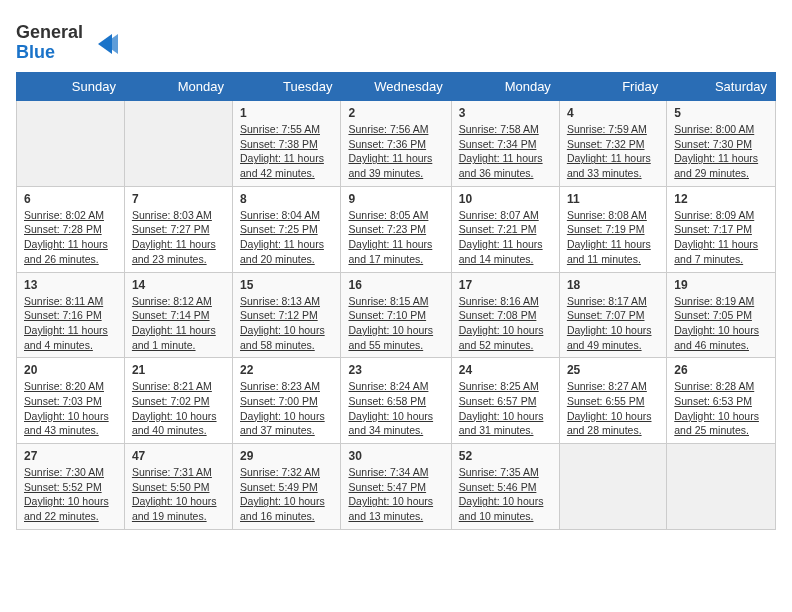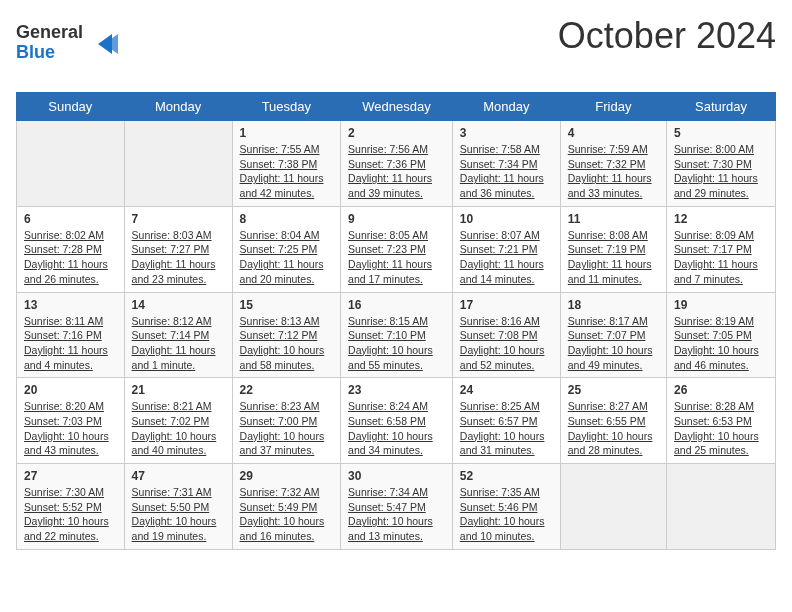--- a/index.html
+++ b/index.html
@@ -11,21 +11,21 @@
       padding: 0;
     }
     .container {
       width: 792px;
       padding: 16px 16px 16px 16px;
     }
     .header {
       display: flex;
       justify-content: space-between;
       align-items: flex-start;
-      margin-bottom: 24px;
+      margin-bottom: 4px;
     }
     .logo {
       display: flex;
       align-items: center;
       gap: 0px;
     }
     .title-block {
       text-align: right;
     }
     .month-title {
@@ -39,22 +39,22 @@
       color: #555;
       text-align: right;
     }
     table {
       width: 100%;
       border-collapse: collapse;
     }
     thead tr th {
       background-color: #2a6db5;
       color: #fff;
-      text-align: center;
-      padding: 6px 18px;
+      text-align: right;
+      padding: 6px 8px;
       font-size: 13px;
       font-weight: normal;
       border: 1px solid #2a6db5;
     }
     tbody tr td {
       vertical-align: top;
       padding: 5px 7px;
       border: 1px solid #ccc;
       font-size: 10.5px;
       color: #333;
@@ -95,21 +95,20 @@
 
           <text x="0" y="22" font-family="Arial" font-size="18" font-weight="bold" fill="#333">General</text>
           <text x="0" y="42" font-family="Arial" font-size="18" font-weight="bold" fill="#1a73c9">Blue</text>
 
           <polygon points="82,28 96,18 96,38" fill="#1a73c9"></polygon>
           <polygon points="88,28 102,18 102,38" fill="#1a73c9" opacity="0.7"></polygon>
         </svg>
       </div>
     </div>
     <div class="title-block">
-      <div class="month-title">October 2024</div>
     </div>
   </div>
 
   <table>
     <thead>
       <tr>
       <th>Sunday</th>
           <th>Monday</th>
           <th>Tuesday</th>
           <th>Wednesday</th>

